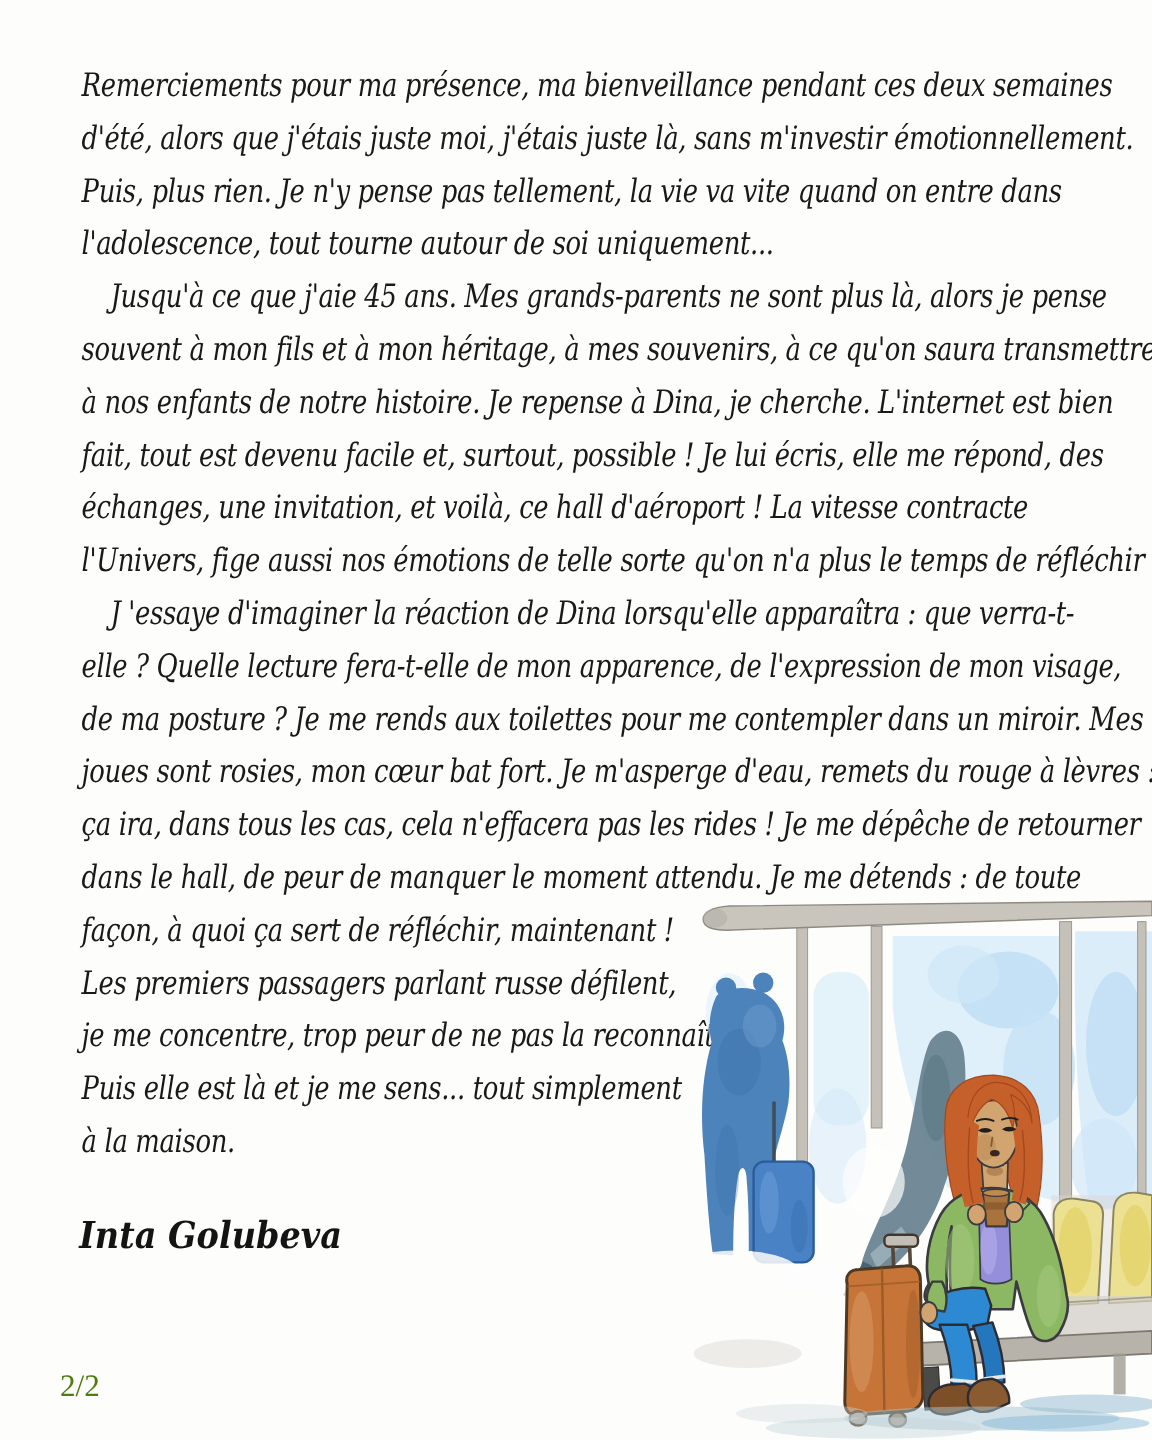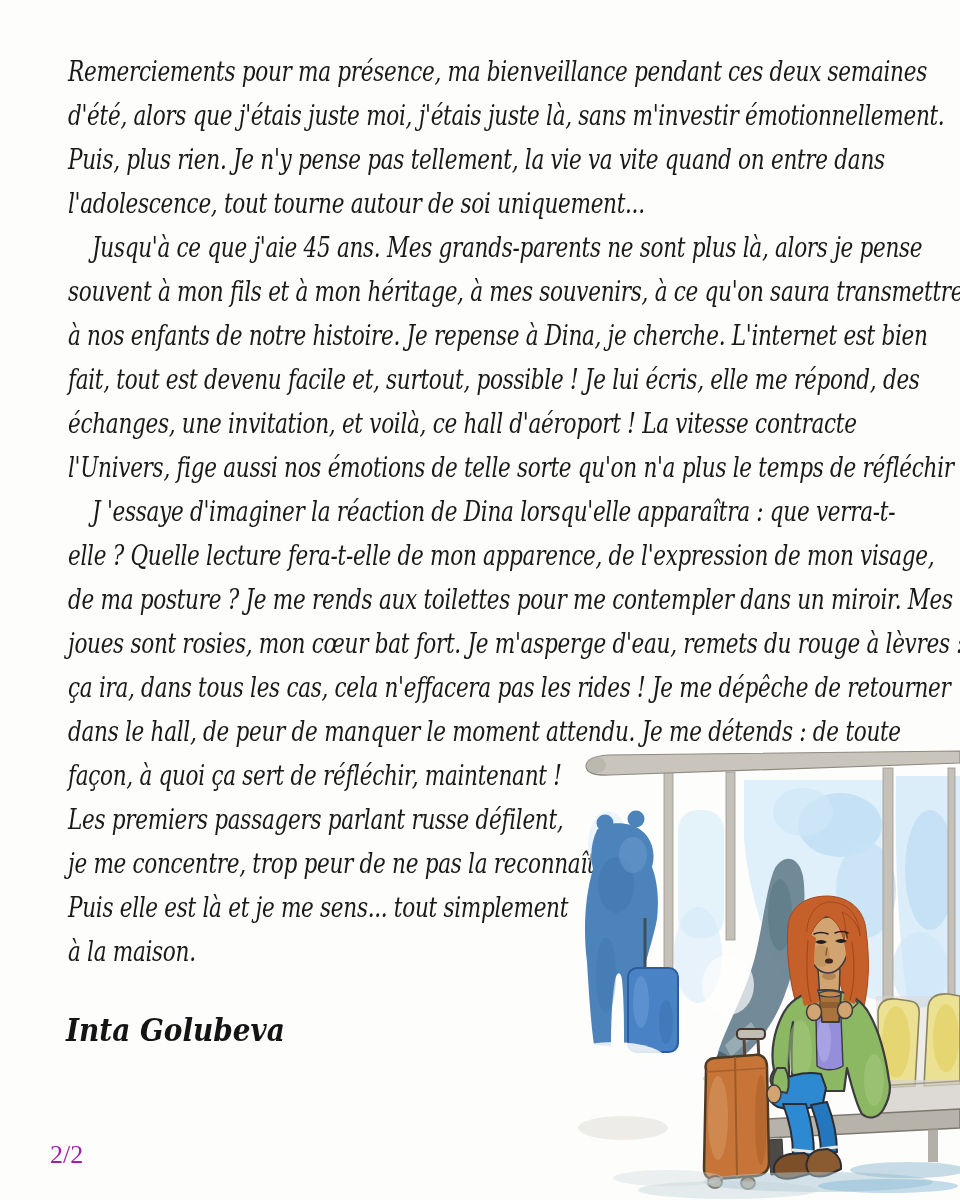--- a/index.html
+++ b/index.html
@@ -15,21 +15,21 @@
     transform:scaleX(0.80);transform-origin:0 50%;
   }
   .tl.indent{padding-left:30px;}
   .author{
     position:absolute;left:66px;top:1012px;
     font-style:italic;font-weight:bold;font-size:31px;color:#141414;
     transform:scaleX(0.9);transform-origin:0 50%;white-space:nowrap;
   }
   .pageno{
     position:absolute;left:50px;top:1140px;
-    font-family:"Liberation Serif", serif;font-size:26px;color:#a21caf;
+    font-family:"Liberation Serif", serif;font-size:26px;color:#4d7c0f;
   }
   .illustration{position:absolute;left:578px;top:750px;width:382px;height:450px;}
 </style>
 </head>
 <body>
 
 <div class="page">
 
   <div class="text-block">
     <div class="tl">Remerciements pour ma présence, ma bienveillance pendant ces deux semaines</div>

